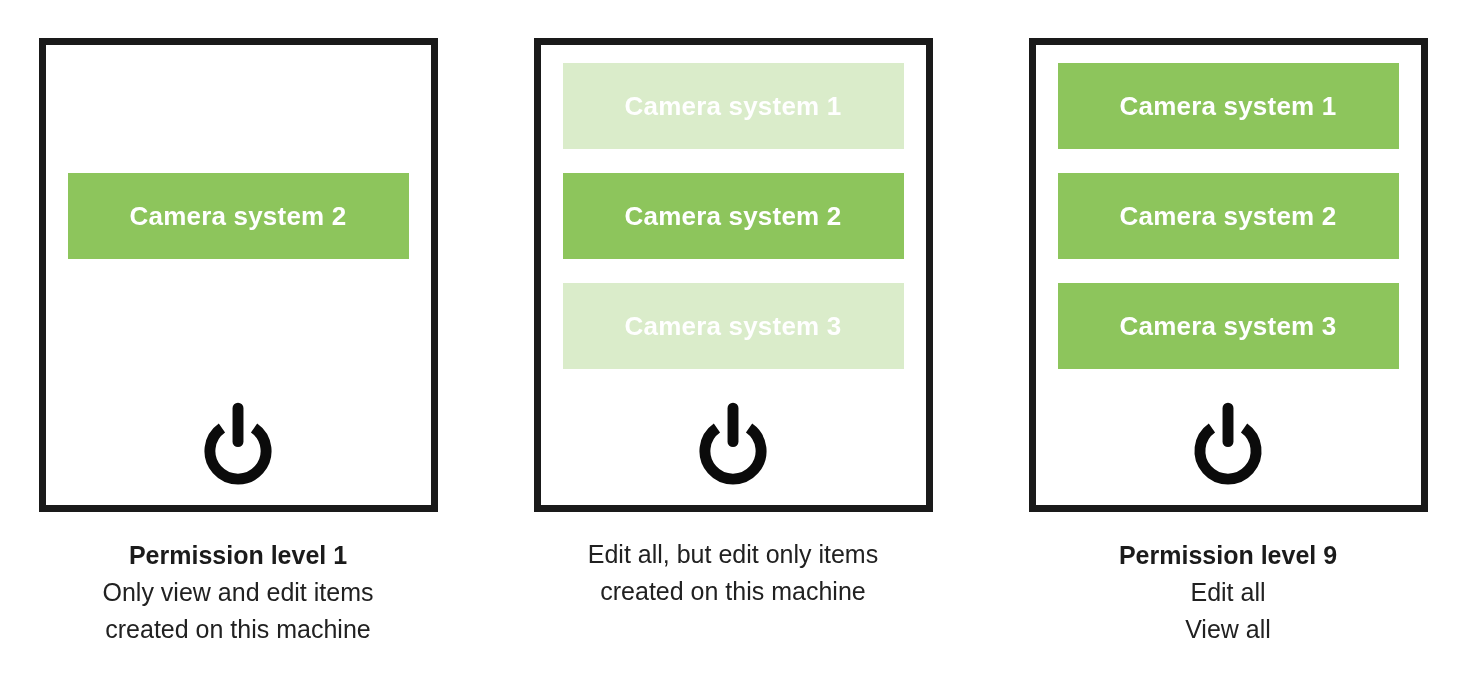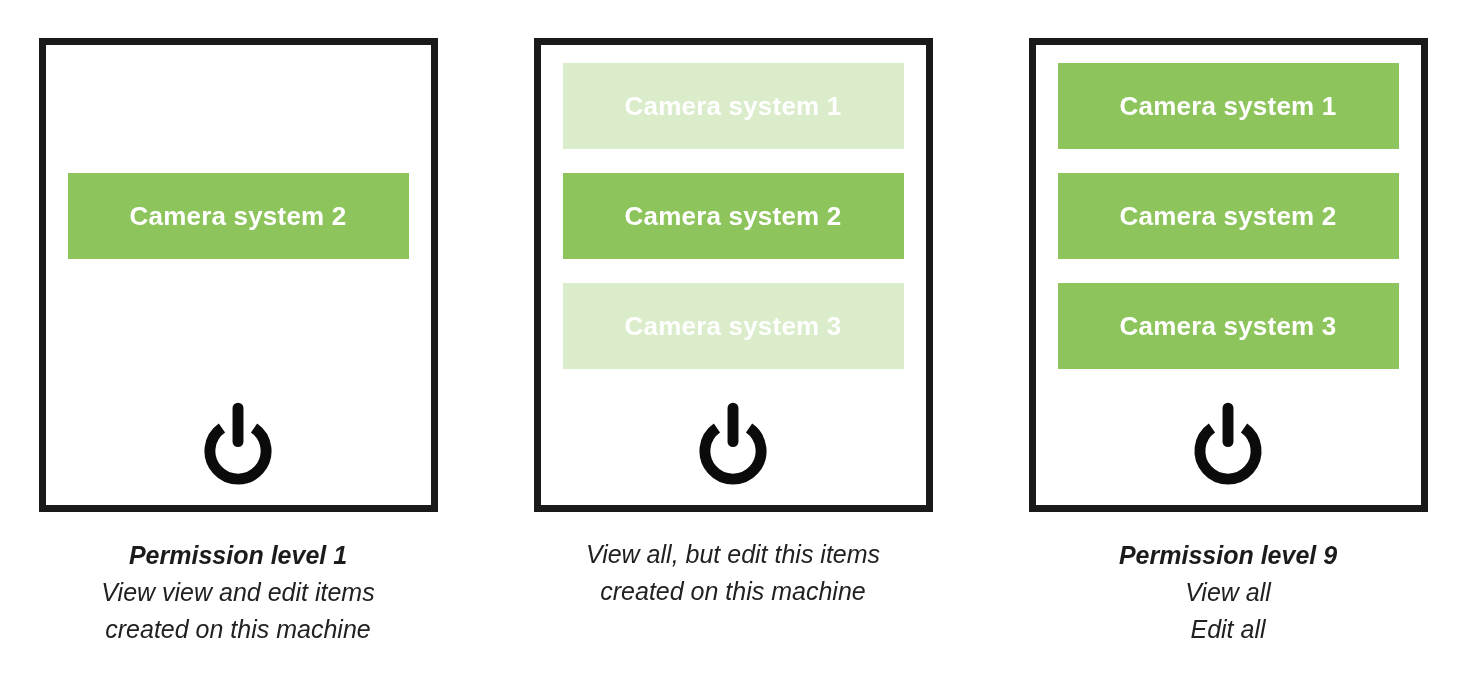--- a/index.html
+++ b/index.html
@@ -59,21 +59,20 @@
     left: 50%;
     transform: translateX(-50%);
     width: 78px;
     height: 86px;
     cursor: pointer;
   }
   .caption {
     margin-top: 24px;
     text-align: center;
     color: var(--text);
-    font-style: italic;
   }
   .cap-title {
     font-weight: bold;
     font-size: 25px;
     line-height: 38px;
     color: #1B1B1B;
   }
   .cap-line {
     font-size: 25px;
     line-height: 37px;
@@ -87,51 +86,51 @@
   <div class="column">
     <div class="panel">
       <div class="btn slot2">Camera system 2</div>
       <svg class="power" viewBox="0 0 100 110">
         <path d="M29.4 34.5 A36 36 0 1 0 70.6 34.5" fill="none" stroke="#0B0B0B" stroke-width="14"></path>
         <line x1="50" y1="9" x2="50" y2="52" stroke="#0B0B0B" stroke-width="14" stroke-linecap="round"></line>
       </svg>
     </div>
     <div class="caption">
       <div class="cap-title">Permission level 1</div>
-      <div class="cap-line">View view and edit items</div>
+      <div class="cap-line">Only view and edit items</div>
       <div class="cap-line">created on this machine</div>
     </div>
   </div>
 
   <div class="column">
     <div class="panel">
       <div class="btn first faded">Camera system 1</div>
       <div class="btn stack">Camera system 2</div>
       <div class="btn stack faded">Camera system 3</div>
       <svg class="power" viewBox="0 0 100 110">
         <path d="M29.4 34.5 A36 36 0 1 0 70.6 34.5" fill="none" stroke="#0B0B0B" stroke-width="14"></path>
         <line x1="50" y1="9" x2="50" y2="52" stroke="#0B0B0B" stroke-width="14" stroke-linecap="round"></line>
       </svg>
     </div>
     <div class="caption">
-      <div class="cap-line">View all, but edit this items</div>
+      <div class="cap-line">Edit all, but edit only items</div>
       <div class="cap-line">created on this machine</div>
     </div>
   </div>
 
   <div class="column">
     <div class="panel">
       <div class="btn first">Camera system 1</div>
       <div class="btn stack">Camera system 2</div>
       <div class="btn stack">Camera system 3</div>
       <svg class="power" viewBox="0 0 100 110">
         <path d="M29.4 34.5 A36 36 0 1 0 70.6 34.5" fill="none" stroke="#0B0B0B" stroke-width="14"></path>
         <line x1="50" y1="9" x2="50" y2="52" stroke="#0B0B0B" stroke-width="14" stroke-linecap="round"></line>
       </svg>
     </div>
     <div class="caption">
       <div class="cap-title">Permission level 9</div>
+      <div class="cap-line">Edit all</div>
       <div class="cap-line">View all</div>
-      <div class="cap-line">Edit all</div>
     </div>
   </div>
 
 </div>
 
 </body></html>

